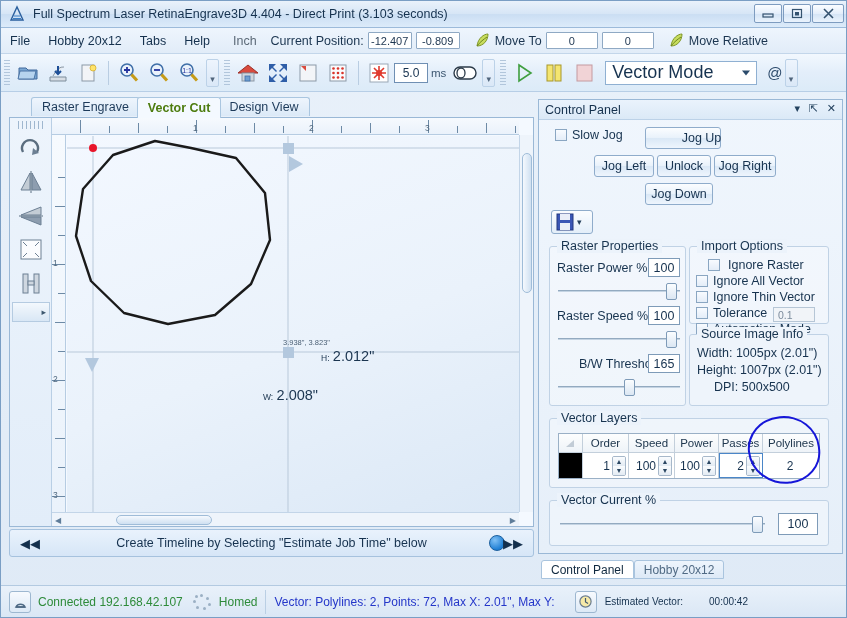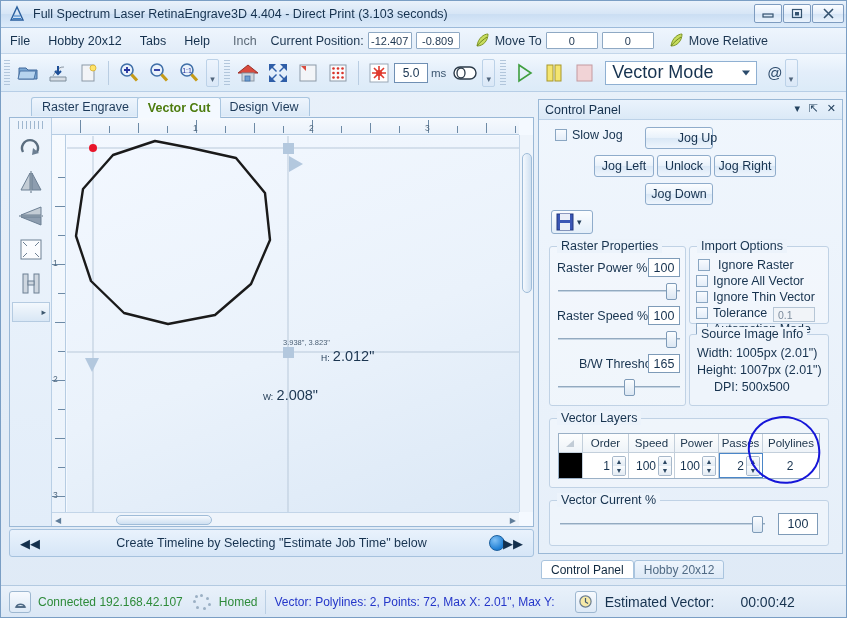--- a/index.html
+++ b/index.html
@@ -313,21 +313,21 @@
   .statusbar {
     position:absolute; left:0; bottom:0; width:847px; height:32px;
     background: linear-gradient(180deg,#e9f1fa 0%,#dae7f5 100%);
     border-top:1px solid #b3cae1;
     display:flex; align-items:center;
   }
   .sb-cell { display:flex; align-items:center; height:26px; padding:0 8px;justify-content:center; }
   .sb-div { width:1px; height:24px; background:#bacfe4; }
   .sb-green { color:#2e8b3a; font-size:12px; }
   .sb-blue { color:#2436c9; font-size:12px; }
-  .sb-dark { color:#16324f; font-size:14px; }
+  .sb-dark { color:#16324f; font-size:10px; }
   .sb-icon {
     width:22px; height:22px; border:1px solid #9db7d0; border-radius:3px;
     background: linear-gradient(180deg,#f7fafe,#dde9f6);
     display:flex; align-items:center; justify-content:center;
   }
   .spinner { width:22px; height:16px; position:relative; }
   .spinner i {
     position:absolute; width:3px; height:3px; border-radius:50%;
     background:#9bb0c4;
   }
@@ -676,21 +676,21 @@
       <span class="ctl" style="right:24px;">⇱</span>
       <span class="ctl" style="right:6px;">✕</span>
     </div>
 
     <div class="cp-body">
 
       <div style="position:absolute;left:16px;top:8px;" class="chk">
         <span class="box"></span>
         <span>Slow Jog</span>
       </div>
-      <div class="jbtn" style="left:106px;top:7px;width:68px;padding-left:46px;">Jog Up</div>
+      <div class="jbtn" style="left:106px;top:7px;width:76px;padding-left:46px;">Jog Up</div>
       <div class="jbtn" style="left:55px;top:35px;width:60px;">Jog Left</div>
       <div class="jbtn" style="left:118px;top:35px;width:54px;">Unlock</div>
       <div class="jbtn" style="left:175px;top:35px;width:62px;">Jog Right</div>
       <div class="jbtn" style="left:106px;top:63px;width:68px;">Jog Down</div>
 
       <div class="save-split">
         <svg width="18" height="18" viewBox="0 0 18 18">
           <rect x="1" y="1" width="16" height="16" fill="#3a56b5" stroke="#23397f" stroke-width="1"></rect>
           <rect x="4" y="1" width="10" height="6" fill="#e9eef8"></rect>
           <rect x="4" y="10" width="10" height="7" fill="#e9eef8"></rect>
@@ -715,21 +715,21 @@
         <div class="lbl" style="left:7px;top:110px;margin-left:22px;">B/W Threshold</div>
         <div class="numbox" style="left:98px;top:107px;width:32px;">165</div>
         <div class="slider" style="left:8px;top:134px;width:122px;">
           <div class="track"></div>
           <div class="thumb" style="left:66px;"></div>
         </div>
       </div>
 
       <div class="group" style="left:150px;top:126px;width:140px;height:78px;">
         <span class="gl">Import Options</span>
-        <div class="chk" style="position:absolute;left:8px;top:11px;gap:8px;">
+        <div class="chk" style="position:absolute;left:18px;top:11px;gap:8px;">
           <span class="box"></span>
           <span>Ignore Raster</span>
         </div>
         <div class="chk" style="position:absolute;left:6px;top:27px;">
           <span class="box"></span>
           <span>Ignore All Vector</span>
         </div>
         <div class="chk" style="position:absolute;left:6px;top:43px;">
           <span class="box"></span>
           <span>Ignore Thin Vector</span>

